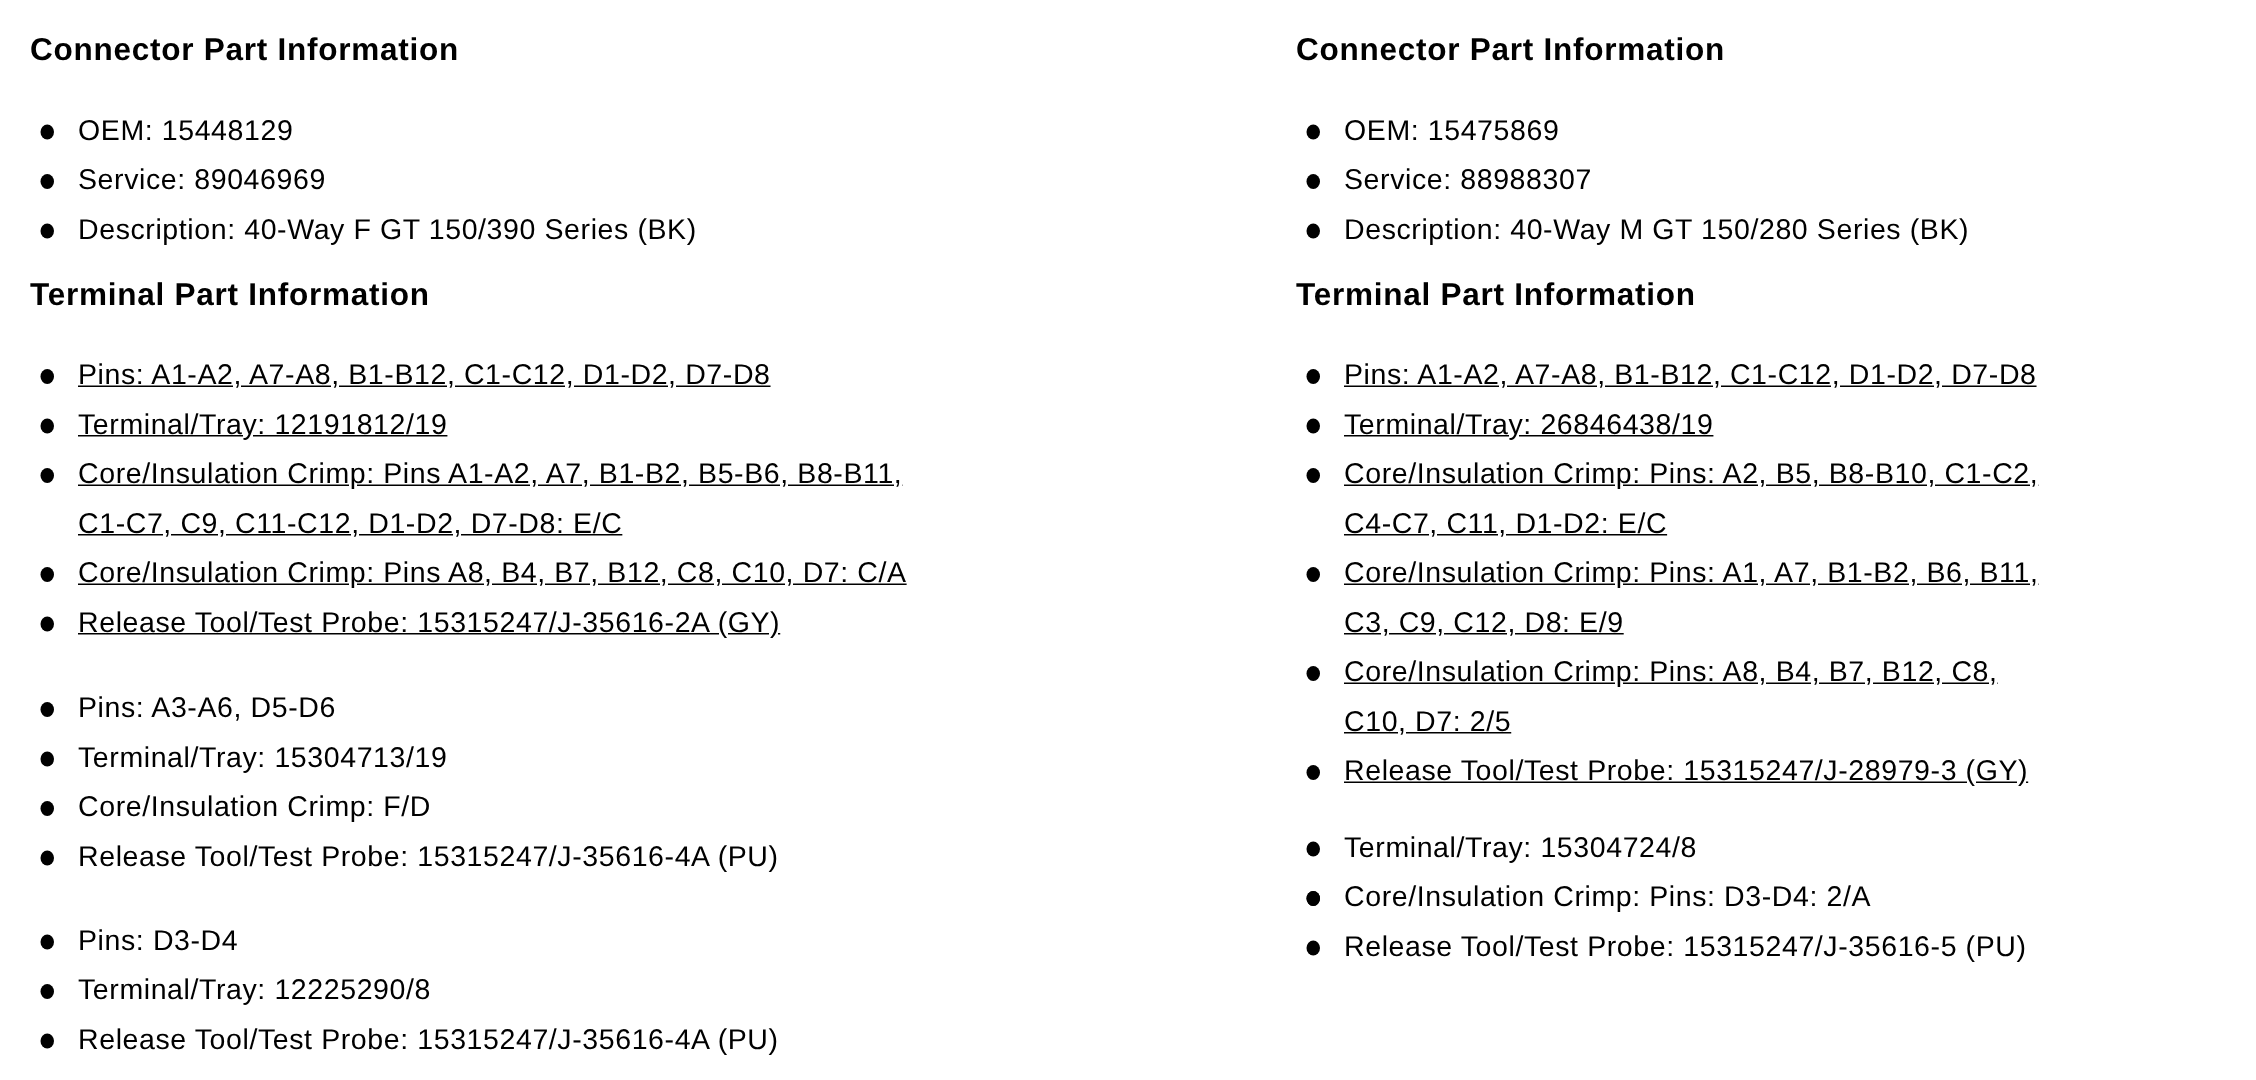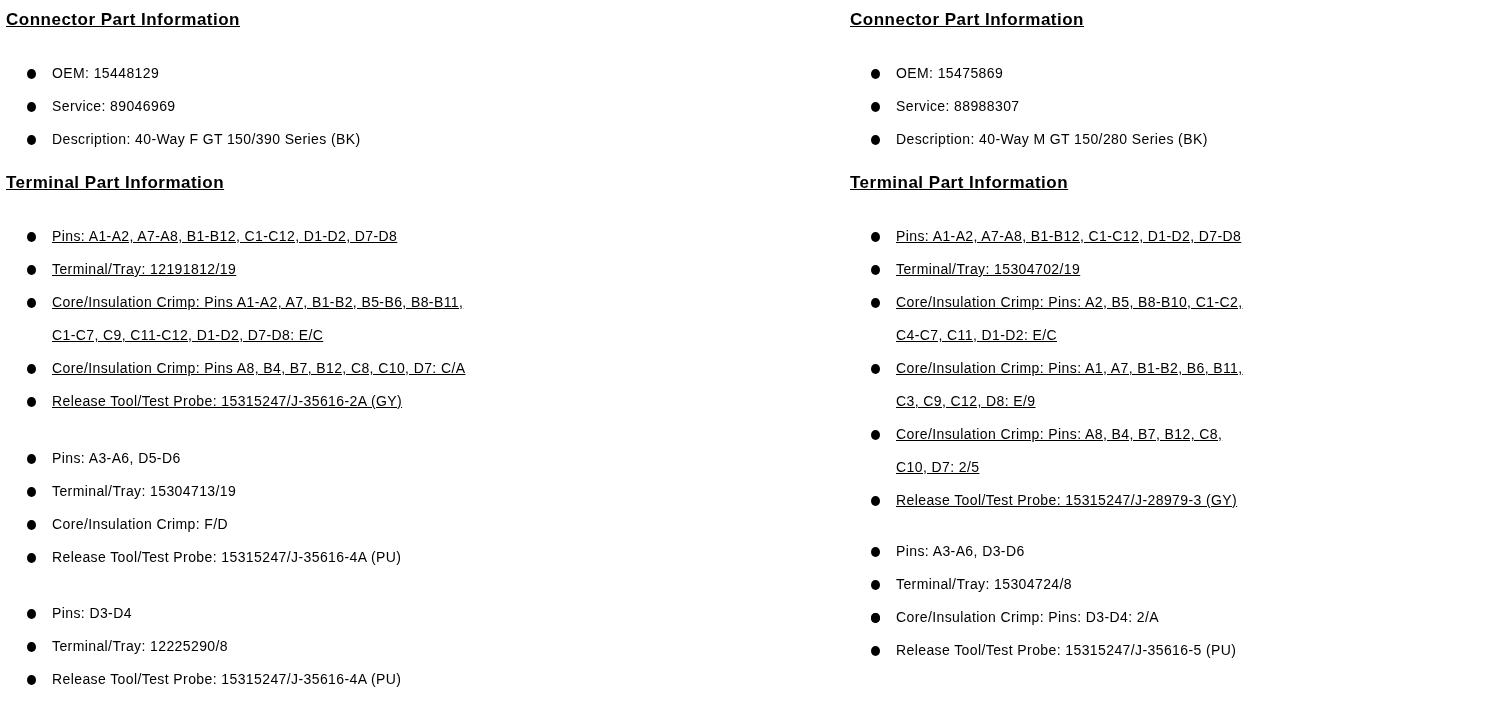--- a/index.html
+++ b/index.html
@@ -17,45 +17,44 @@
     background: #ffffff;
   }
   .col {
     position: absolute;
     top: 5px;
   }
   .col-left  { left: 2px;   width: 750px; }
   .col-right { left: 846px; width: 656px; }
 
   h2.heading {
-    margin: 4px;
-    font-size: 17px;
+    margin: 18px;
+    font-size: 21px;
     line-height: 21px;
     font-weight: bold;
     letter-spacing: 0.5px;
     white-space: nowrap;
-    text-decoration: underline;
   }
   h2.heading-terminal { margin-top: 16px; }
 
   ul.bullet-list {
     list-style: none;
     margin: 0;
     padding: 0;
   }
   ul.connector-list { margin-top: 27px; }
   ul.group-first    { margin-top: 27px; text-decoration: underline; }
   ul.gap-24         { margin-top: 24px; }
   ul.gap-23         { margin-top: 23px; }
   ul.gap-18         { margin-top: 18px; }
 
   li.list-item {
     position: relative;
     padding-left: 50px;
-    font-size: 14px;
+    font-size: 19px;
     line-height: 33px;
     letter-spacing: 0.4px;
   }
   .bullet {
     position: absolute;
     left: 25px;
     top: 12px;
     width: 9px;
     height: 10px;
     border-radius: 50%;
@@ -169,21 +168,21 @@
 
     <h2 class="heading heading-terminal">Terminal Part Information</h2>
 
     <ul class="bullet-list group-first">
       <li class="list-item">
         <span class="bullet"></span>
         <span class="item-text">Pins: A1-A2, A7-A8, B1-B12, C1-C12, D1-D2, D7-D8</span>
       </li>
       <li class="list-item">
         <span class="bullet"></span>
-        <span class="item-text">Terminal/Tray: 15304702/19</span>
+        <span class="item-text">Terminal/Tray: 26846438/19</span>
       </li>
       <li class="list-item">
         <span class="bullet"></span>
         <span class="item-text">Core/Insulation Crimp: Pins: A2, B5, B8-B10, C1-C2,
 C4-C7, C11, D1-D2: E/C</span>
       </li>
       <li class="list-item">
         <span class="bullet"></span>
         <span class="item-text">Core/Insulation Crimp: Pins: A1, A7, B1-B2, B6, B11,
 C3, C9, C12, D8: E/9</span>
@@ -195,24 +194,20 @@
       </li>
       <li class="list-item">
         <span class="bullet"></span>
         <span class="item-text">Release Tool/Test Probe: 15315247/J-28979-3 (GY)</span>
       </li>
     </ul>
 
     <ul class="bullet-list gap-18">
       <li class="list-item">
         <span class="bullet"></span>
-        <span class="item-text">Pins: A3-A6, D3-D6</span>
-      </li>
-      <li class="list-item">
-        <span class="bullet"></span>
         <span class="item-text">Terminal/Tray: 15304724/8</span>
       </li>
       <li class="list-item">
         <span class="bullet"></span>
       </li>
       <li class="list-item">
         <span class="bullet"></span>
         <span class="item-text">Core/Insulation Crimp: Pins: D3-D4: 2/A</span>
       </li>
       <li class="list-item">

